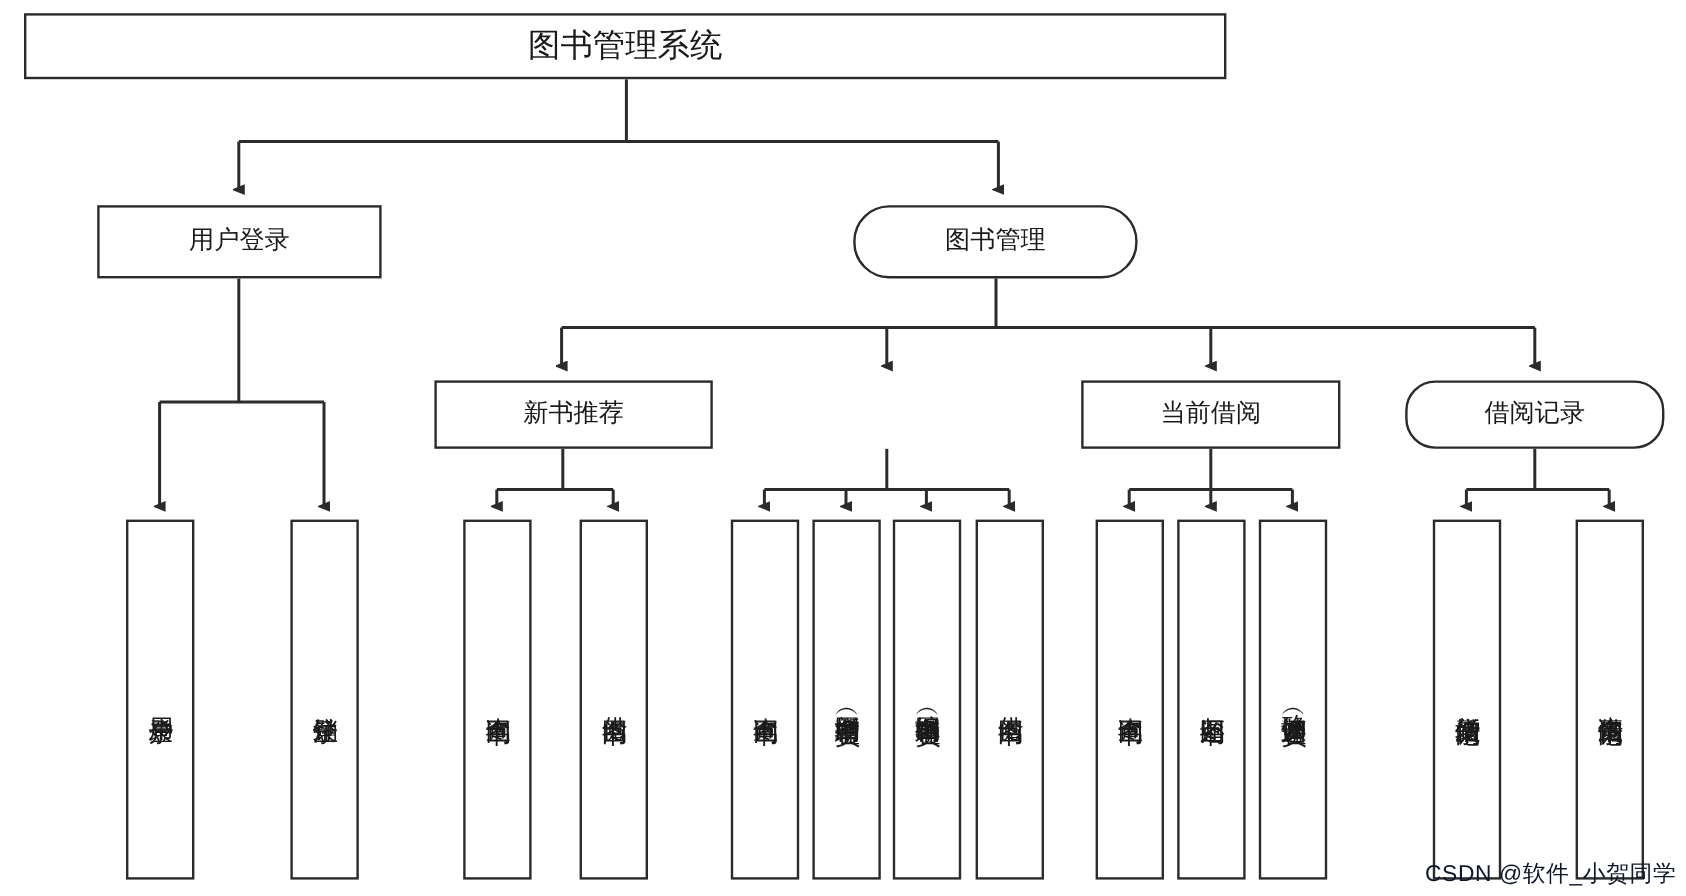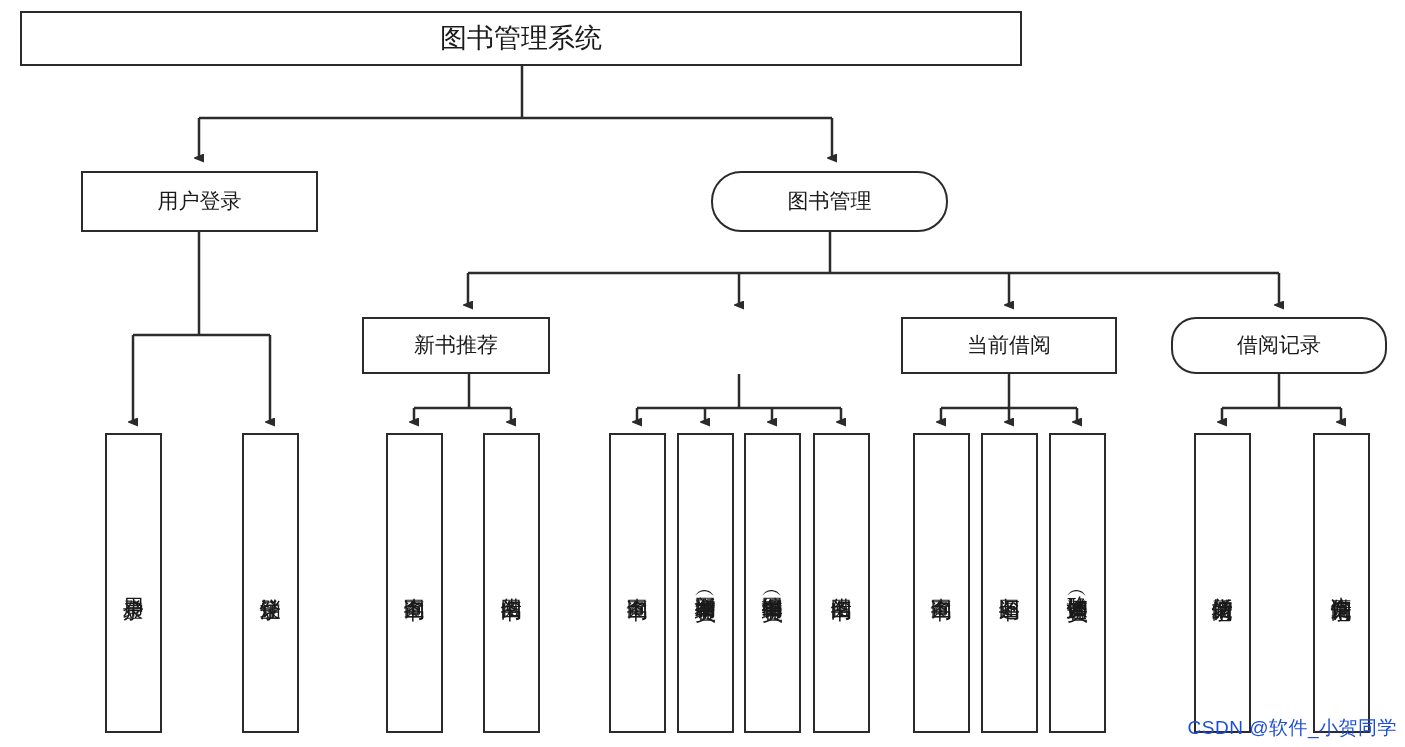--- a/index.html
+++ b/index.html
@@ -48,21 +48,21 @@
     letter-spacing: 1px;
     white-space: normal;
     max-height: 270px;
     line-height: 1.02;
   }
   .watermark {
     position: absolute;
     right: 8px;
     bottom: 6px;
     font-size: 19px;
-    color: #1d4ed8;
+    color: #0f172a;
     letter-spacing: 0.5px;
     white-space: nowrap;
   }
 </style>
 </head>
 <body>
 
 <div id="canvas">
 
   <svg class="edges" viewBox="0 0 1405 747">
@@ -119,21 +119,21 @@
     <span class="label">图书管理系统</span>
   </div>
 
   <div class="node level1" style="left:81px; top:171px; width:237px; height:61px;">
     <span class="label">用户登录</span>
   </div>
   <div class="node level1" style="left:711px; top:171px; width:237px; height:61px;border-radius:30px;">
     <span class="label">图书管理</span>
   </div>
 
-  <div class="node level2" style="left:362px; top:317px; width:188px; height:57px;">
+  <div class="node level2" style="left:362px; top:317px; width:232px; height:57px;">
     <span class="label">新书推荐</span>
   </div>
   <div class="node level2" style="left:901px; top:317px; width:216px; height:57px;">
     <span class="label">当前借阅</span>
   </div>
   <div class="node level2" style="left:1171px; top:317px; width:216px; height:57px;border-radius:25px;">
     <span class="label">借阅记录</span>
   </div>
 
   <div class="node leaf" style="left:105px; top:433px; width:57px; height:300px;">

